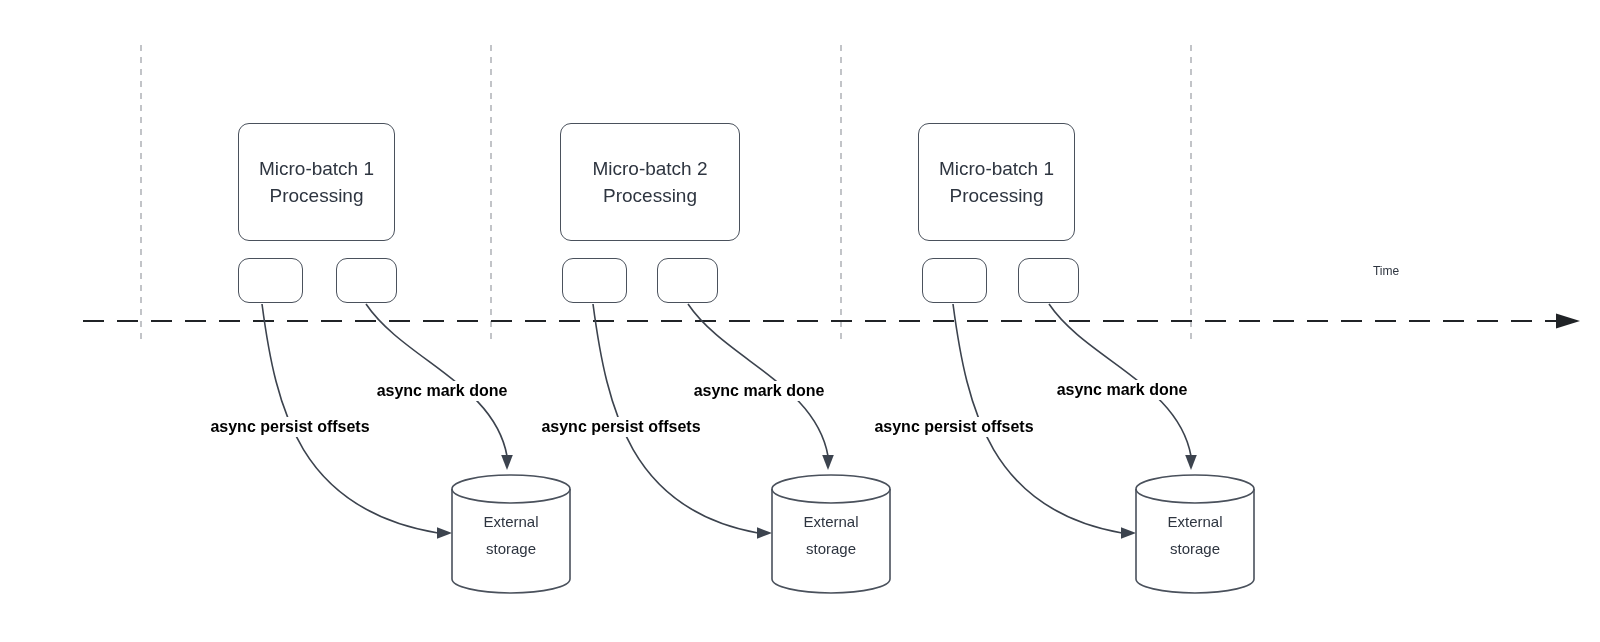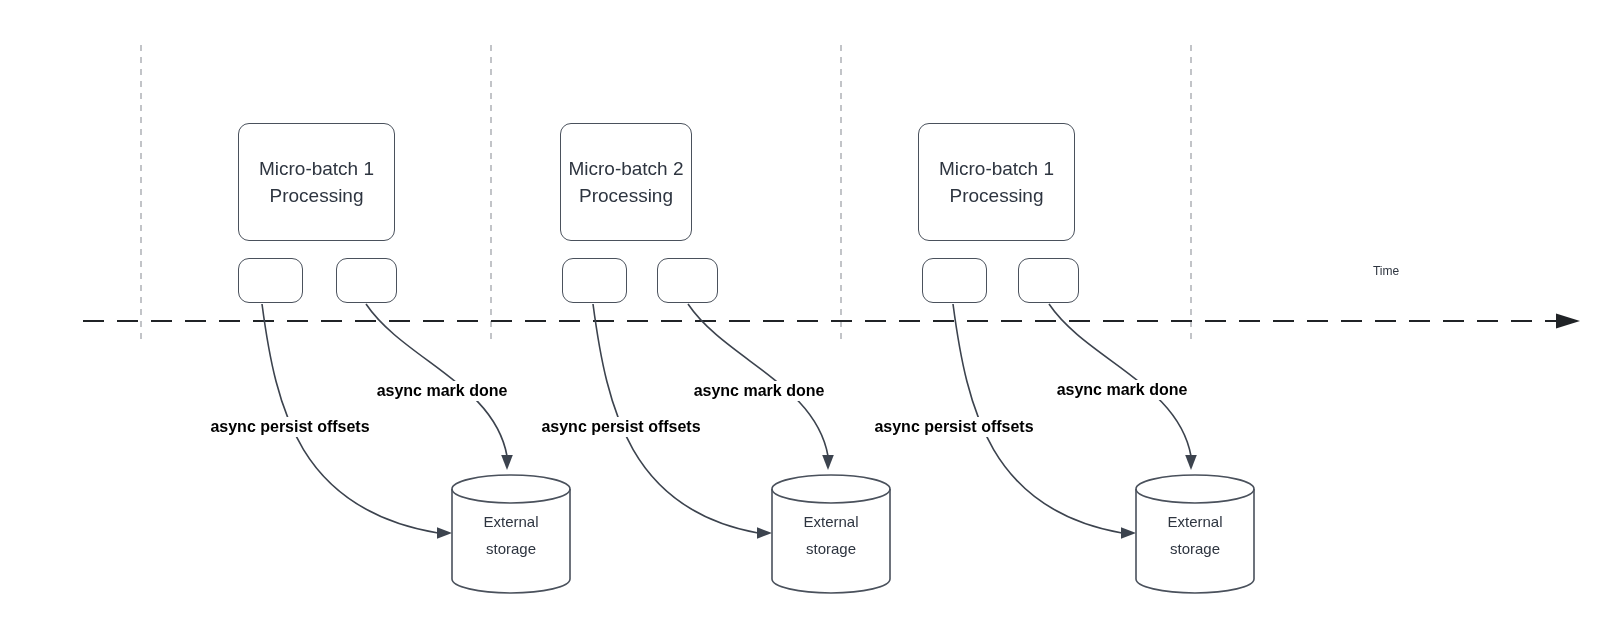--- a/index.html
+++ b/index.html
@@ -96,21 +96,21 @@
     <g>
       <path d="M1136 489 a59 14 0 0 1 118 0 v90 a59 14 0 0 1 -118 0 z" fill="#ffffff" stroke="#4a515c" stroke-width="1.6"></path>
       <path d="M1136 489 a59 14 0 0 0 118 0" fill="none" stroke="#4a515c" stroke-width="1.6"></path>
     </g>
   </svg>
 
   <div class="node main-box" style="left:238px; top:123px; width:157px; height:118px;">
     <span>Micro-batch 1</span>
     <span>Processing</span>
   </div>
-  <div class="node main-box" style="left:560px; top:123px; width:132px; height:118px;">
+  <div class="node main-box" style="left:560px; top:123px; width:180px; height:118px;">
     <span>Micro-batch 2</span>
     <span>Processing</span>
   </div>
   <div class="node main-box" style="left:918px; top:123px; width:157px; height:118px;">
     <span>Micro-batch 1</span>
     <span>Processing</span>
   </div>
 
   <div class="node" style="left:238px; top:258px; width:65px; height:45px;"></div>
   <div class="node" style="left:336px; top:258px; width:61px; height:45px;"></div>

